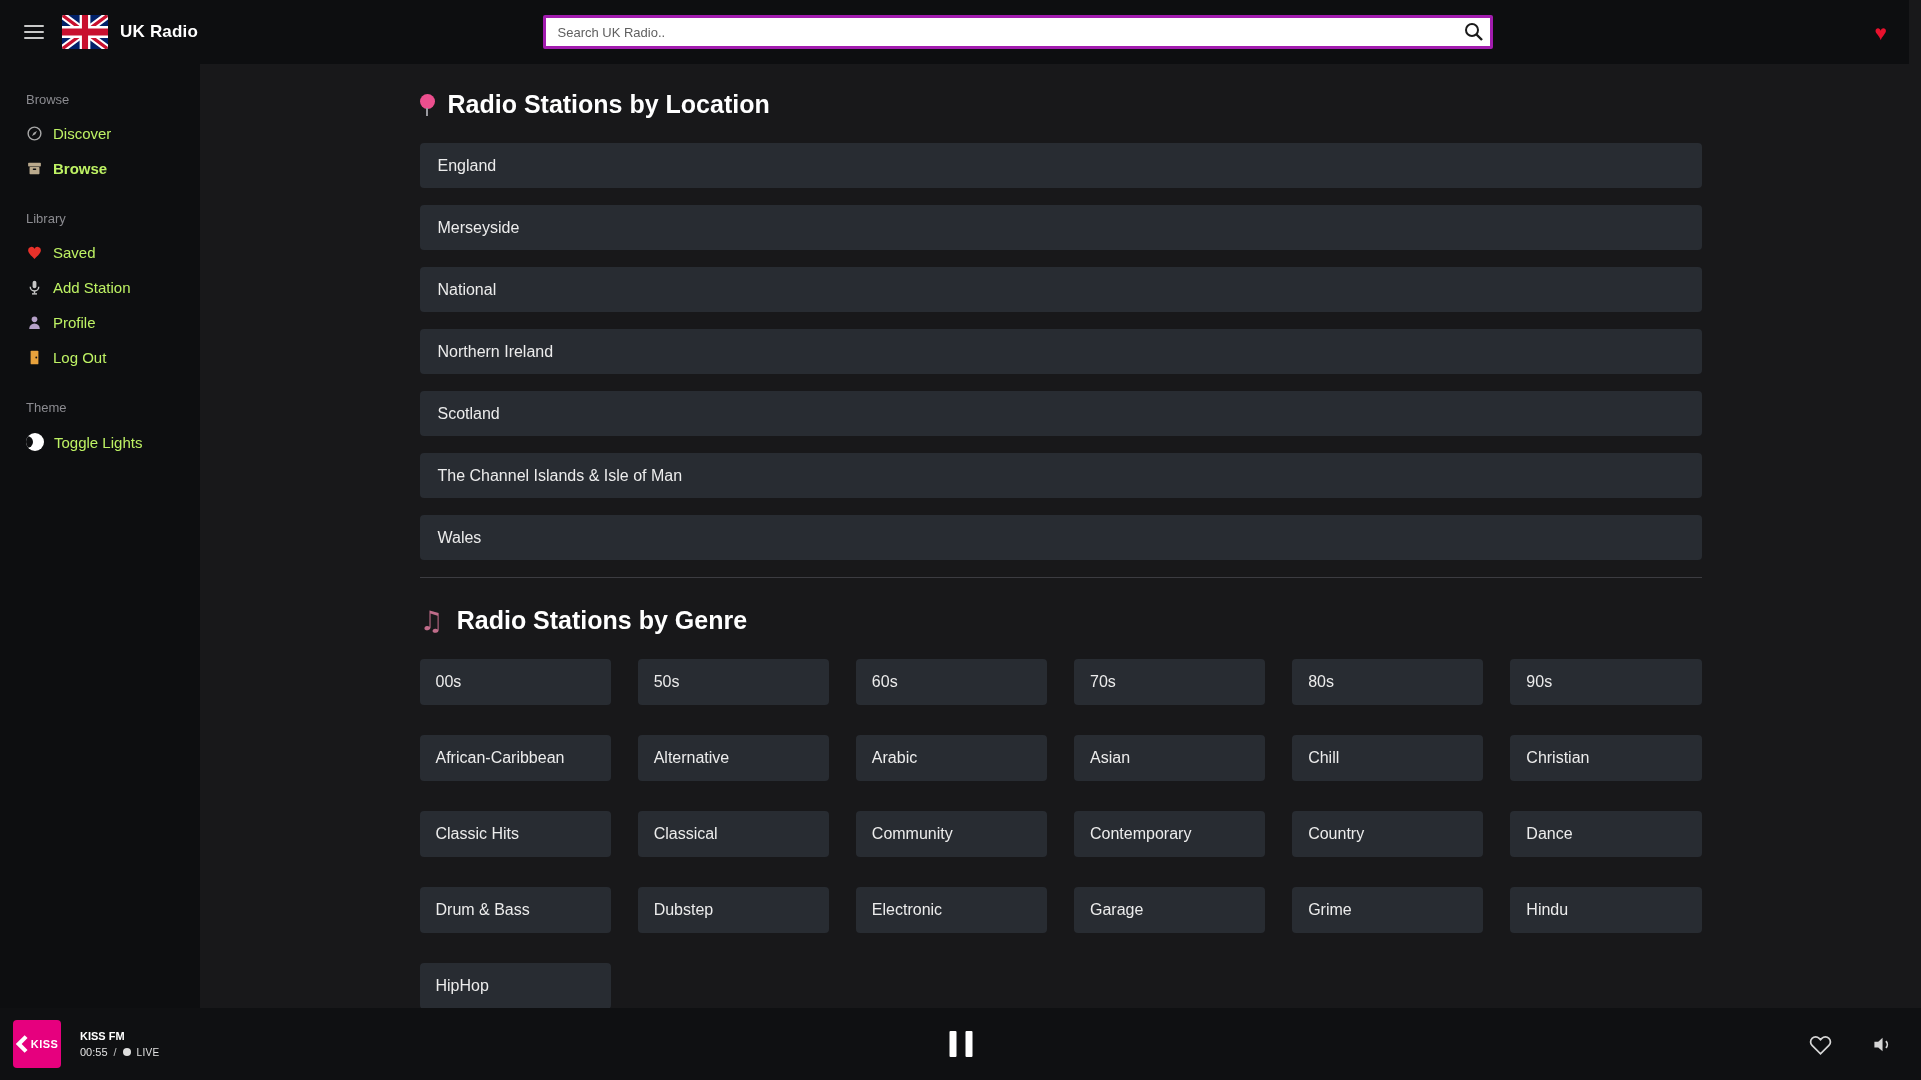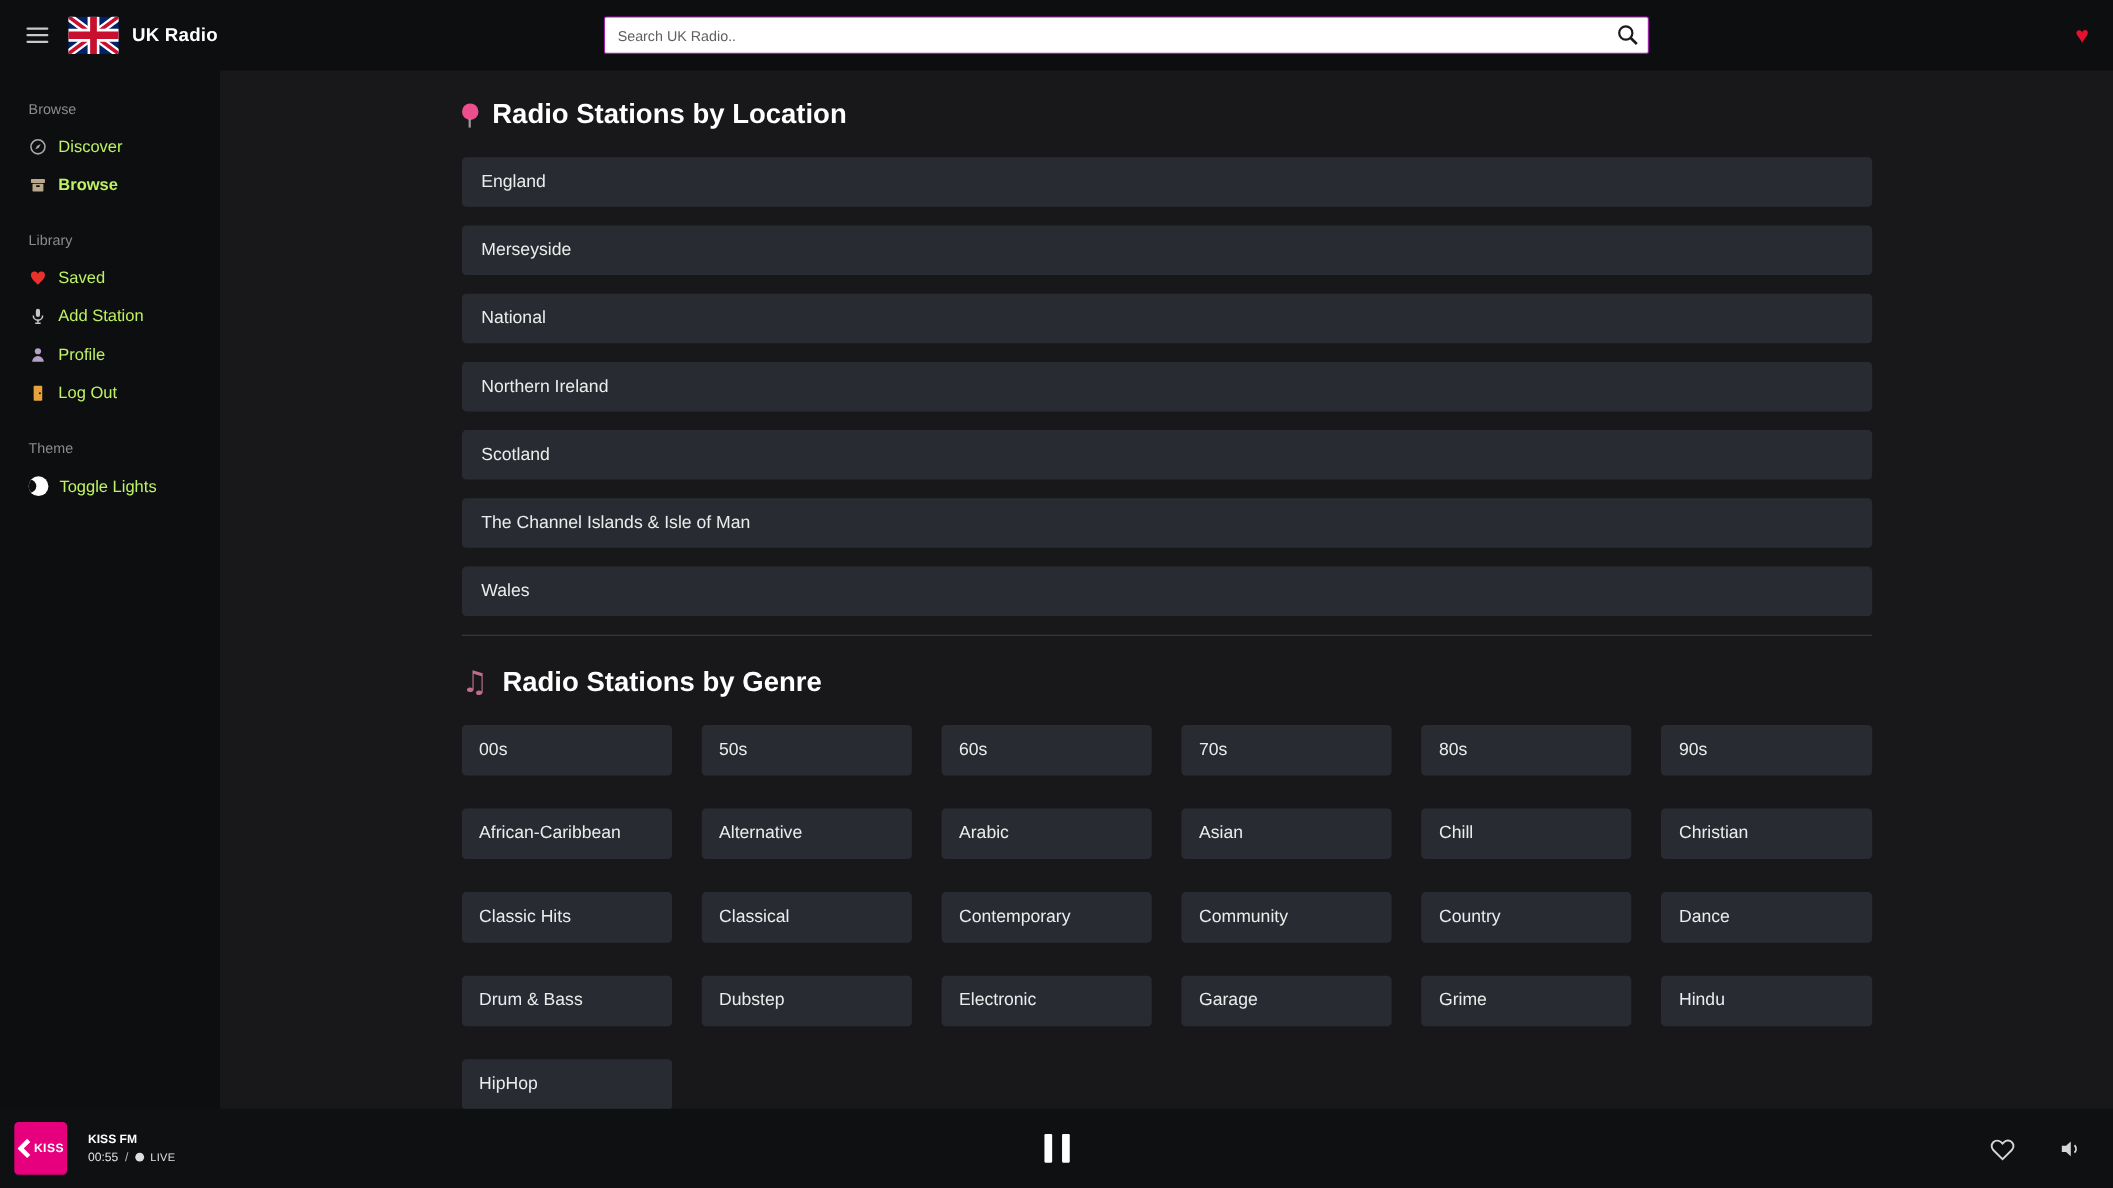--- a/index.html
+++ b/index.html
@@ -6,39 +6,39 @@
   html, body {
     margin: 0; padding: 0;
     width: 1921px; height: 1080px;
     overflow: hidden;
     background: #18181a;
     font-family: "Liberation Sans", sans-serif;
     color: #fff;
   }
   
   .topbar {
-    position: absolute; top: 0; left: 0; right: 0; height: 64px;
+    position: absolute; top: 0; left: 0; right: 12px; height: 64px;
     background: #0d0e10;
     display: flex; align-items: center;
     z-index: 30;
   }
   .h-left { display: flex; align-items: center; padding-left: 24px; }
   .hamburger { width: 20px; display: flex; flex-direction: column; gap: 4px; cursor: pointer; }
   .hamburger span { display: block; height: 2px; background: #c9c9c9; border-radius: 1px; }
   .flag { width: 46px; height: 34px; margin: 0 12px 0 18px; border-radius: 2px; overflow: hidden; flex: none; }
   .flag svg { display: block; width: 100%; height: 100%; }
   .app-title { font-size: 17px; font-weight: 700; letter-spacing: .2px; }
   .search-wrap {
     position: absolute; left: calc(50% - 412px); top: 15px;
     width: 950px; height: 34px;
   }
   .search-input {
     width: 100%; height: 100%;
     background: #ffffff; color: #14532d;
-    border: 1px solid #a21caf; border-radius: 2px;
+    border: 3px solid #a21caf; border-radius: 2px;
     font-family: "Liberation Sans", sans-serif;
     font-size: 13px; padding: 0 40px 0 12px;
     outline: none;
   }
   .search-input::placeholder { color: #5f5f5f; }
   .search-icon {
     position: absolute; right: 8px; top: 6px; width: 22px; height: 22px; cursor: pointer;
   }
   .h-right { position: absolute; right: 22px; top: 0; height: 64px; display: flex; align-items: center; }
   .fav-heart { color: #e8112d; font-size: 21px; line-height: 1; cursor: pointer; }
@@ -273,22 +273,22 @@
       <div class="genre-cell">80s</div>
       <div class="genre-cell">90s</div>
       <div class="genre-cell">African-Caribbean</div>
       <div class="genre-cell">Alternative</div>
       <div class="genre-cell">Arabic</div>
       <div class="genre-cell">Asian</div>
       <div class="genre-cell">Chill</div>
       <div class="genre-cell">Christian</div>
       <div class="genre-cell">Classic Hits</div>
       <div class="genre-cell">Classical</div>
+      <div class="genre-cell">Community</div>
       <div class="genre-cell">Contemporary</div>
-      <div class="genre-cell">Community</div>
       <div class="genre-cell">Country</div>
       <div class="genre-cell">Dance</div>
       <div class="genre-cell">Drum &amp; Bass</div>
       <div class="genre-cell">Dubstep</div>
       <div class="genre-cell">Electronic</div>
       <div class="genre-cell">Garage</div>
       <div class="genre-cell">Grime</div>
       <div class="genre-cell">Hindu</div>
       <div class="genre-cell">HipHop</div>
     </div>

